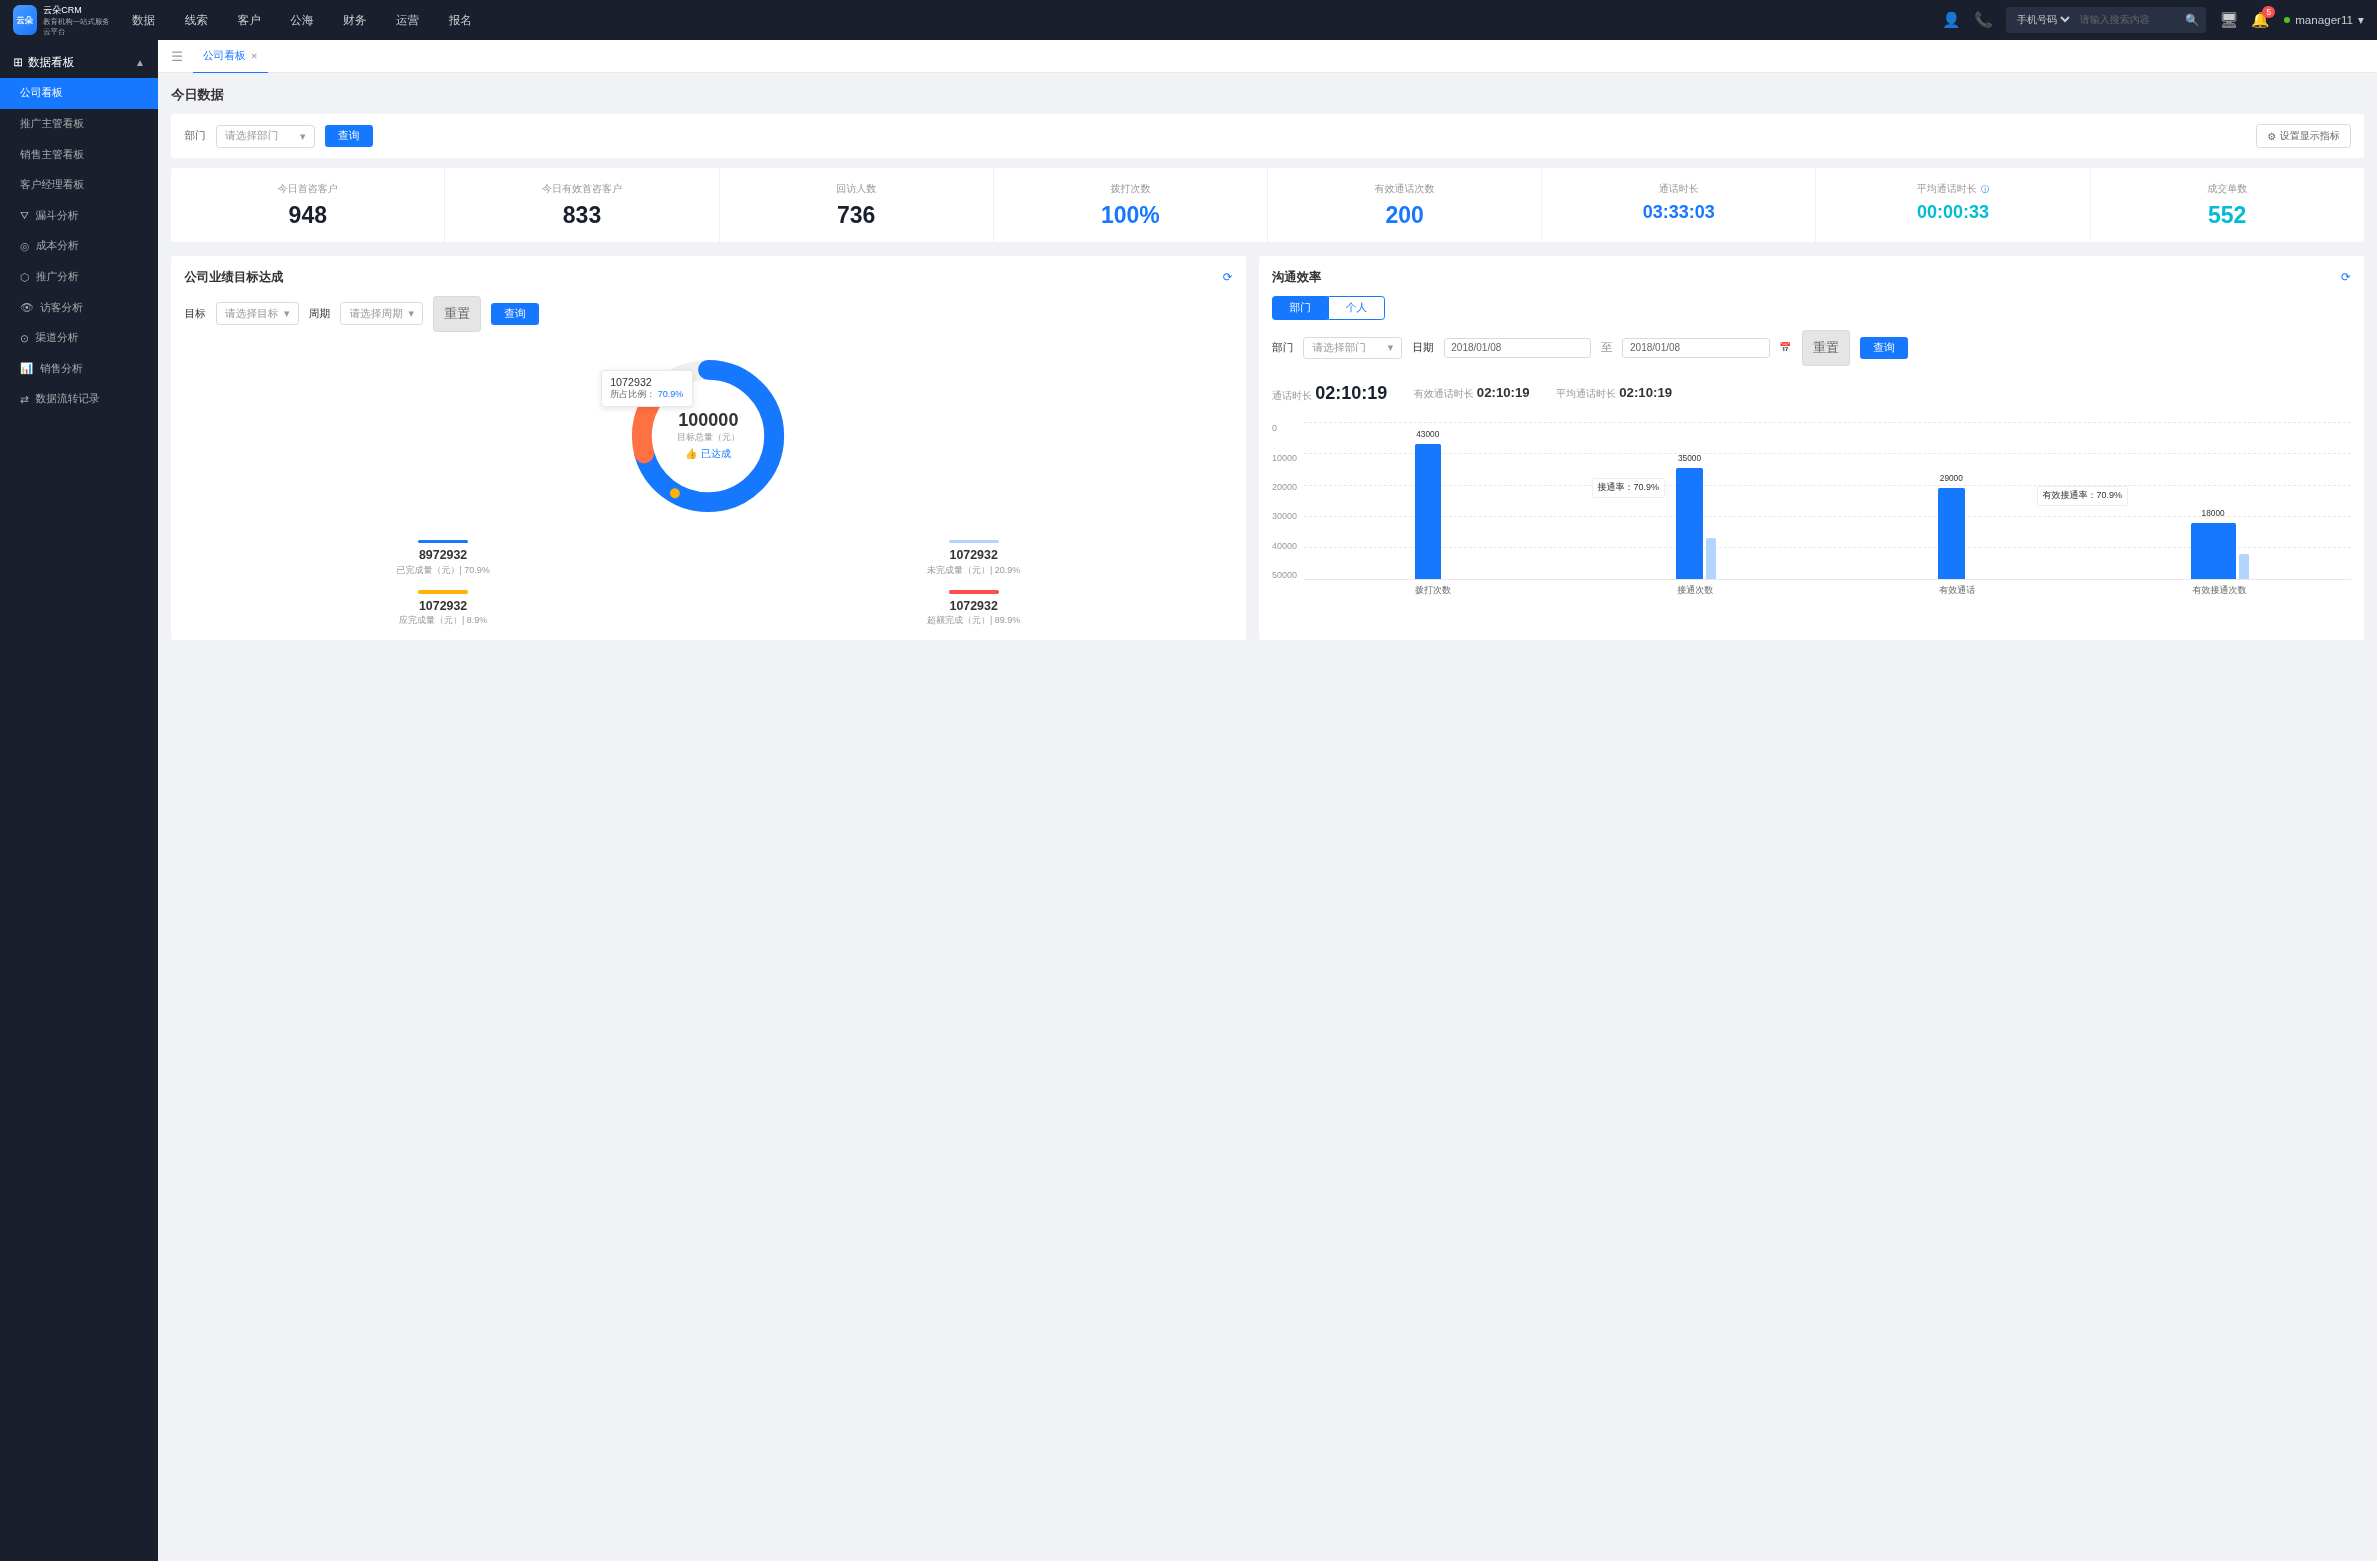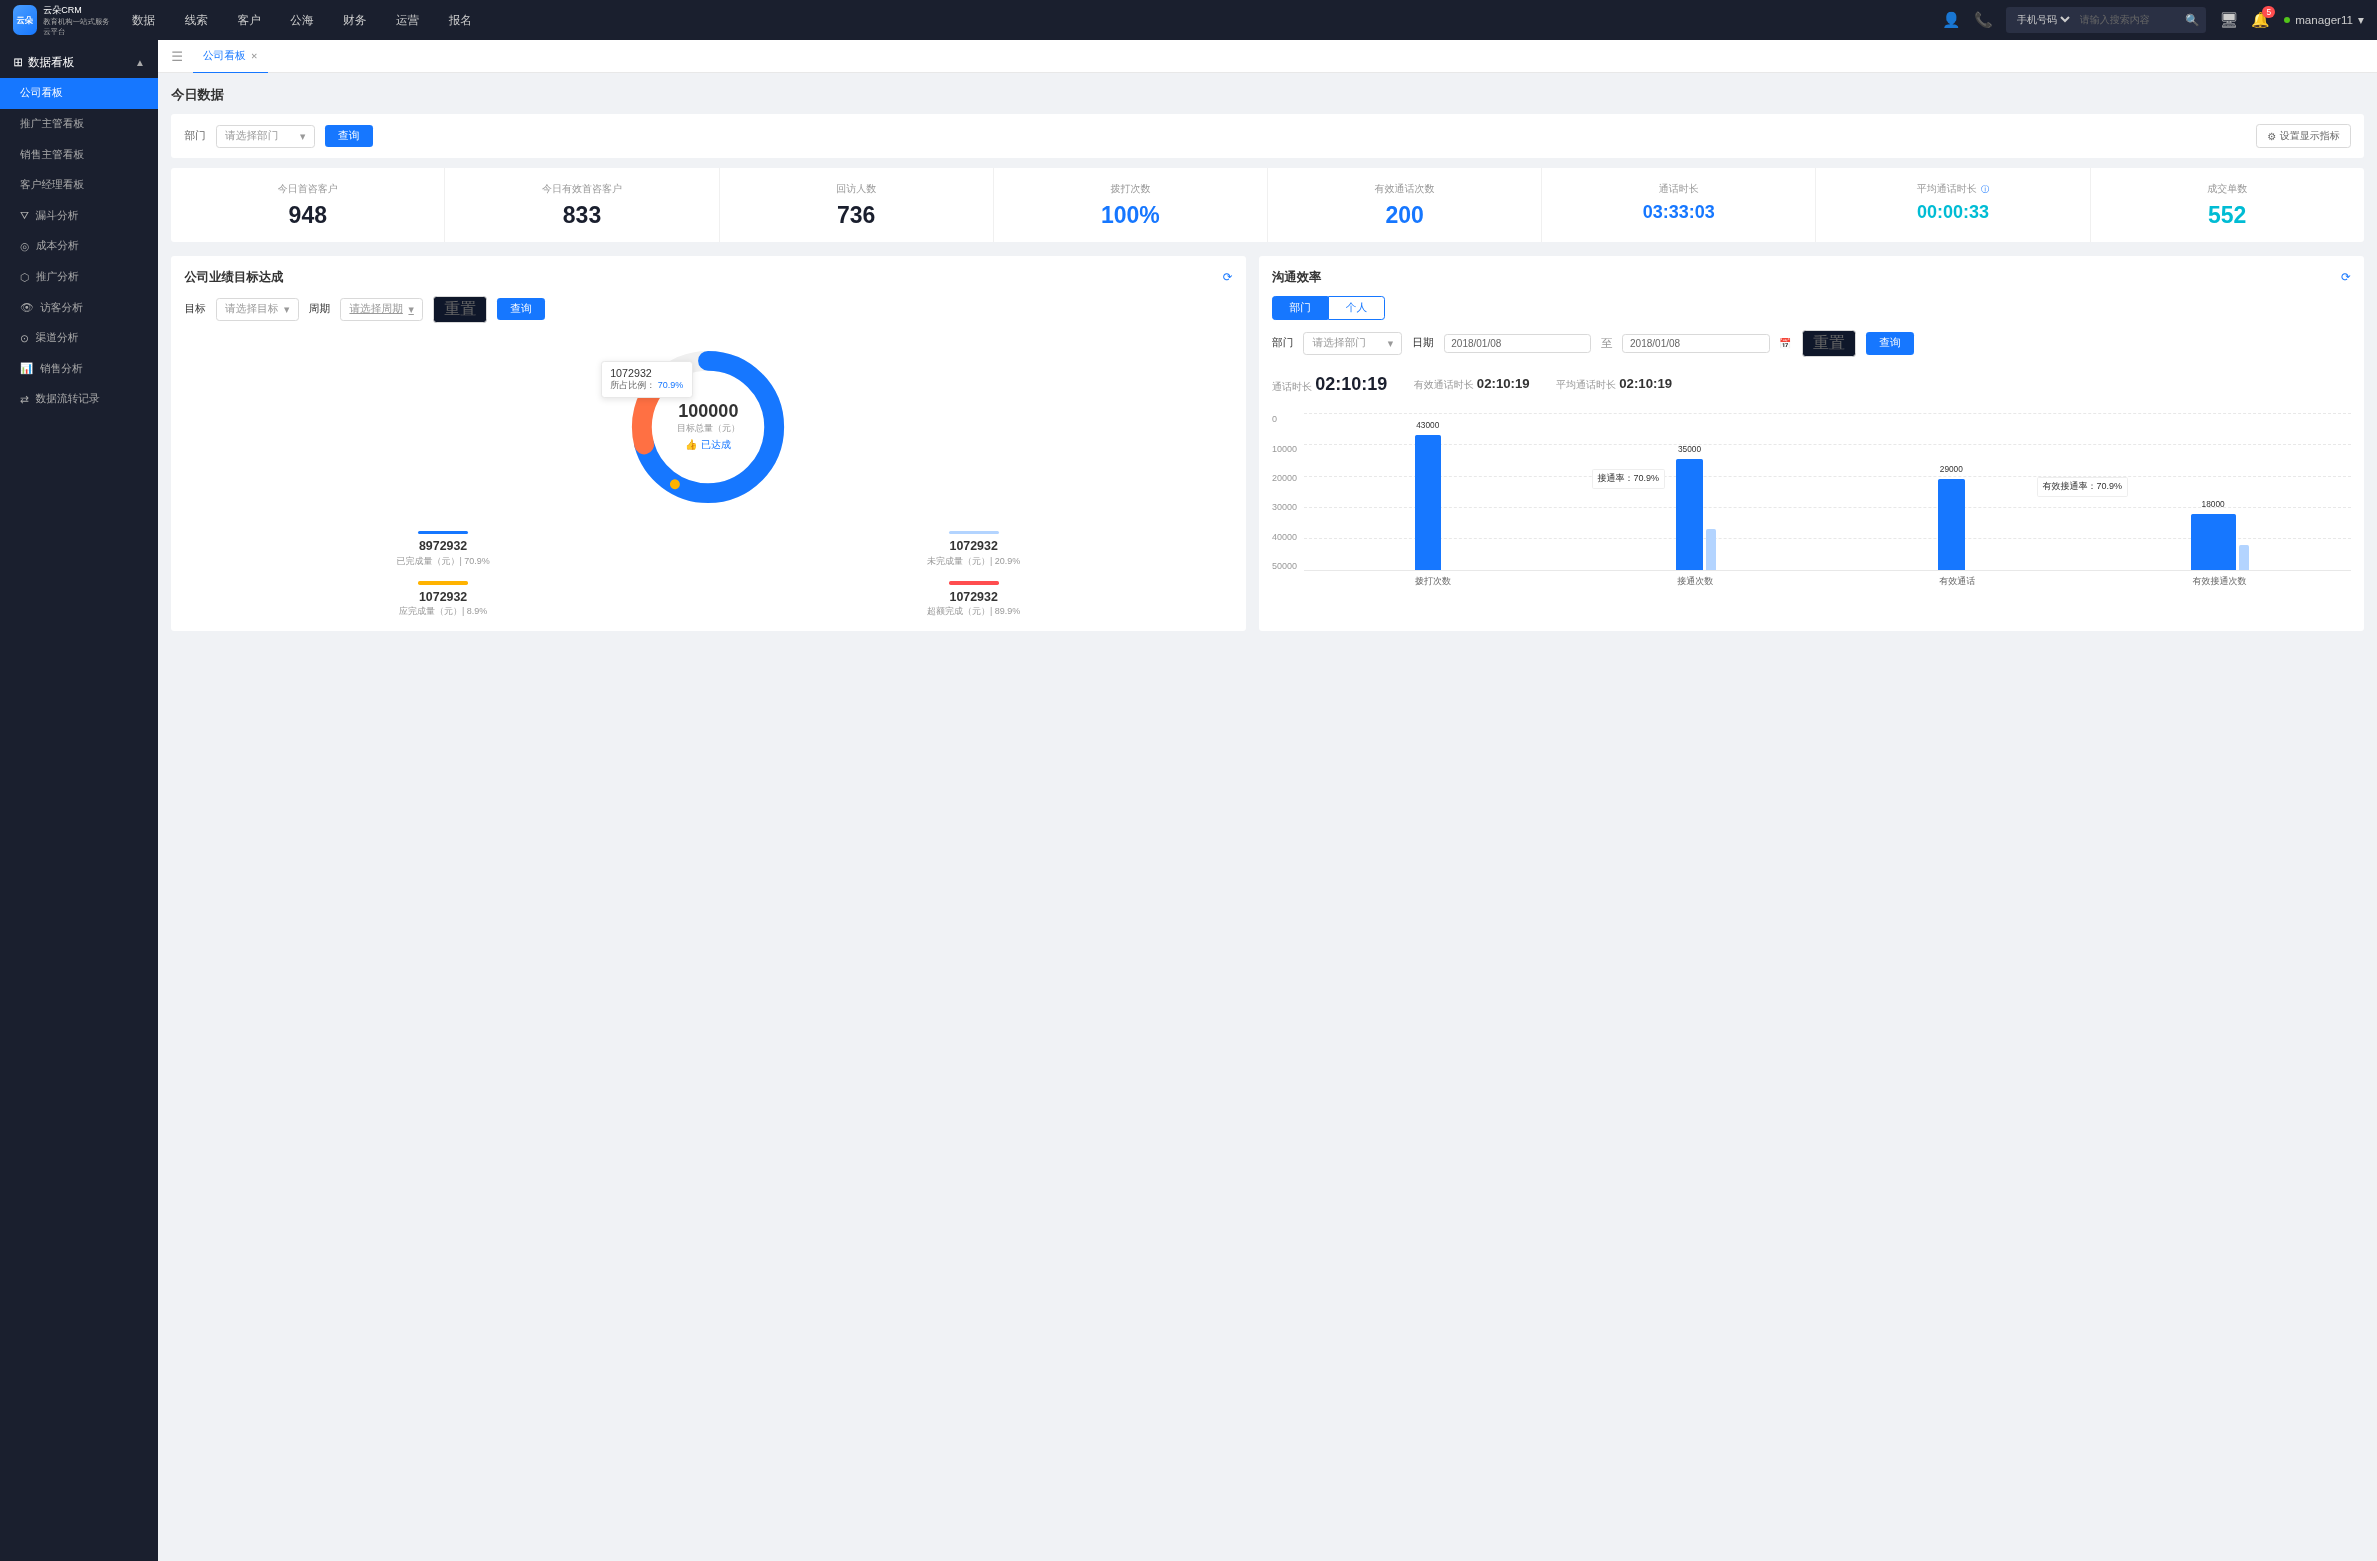--- a/index.html
+++ b/index.html
@@ -306,26 +306,26 @@
     
     .goal-filters {
       display: flex;
       align-items: center;
       gap: 10px;
       margin-bottom: 13.2px;
     }
     .goal-filter-label { font-size: 10.7px; color: #333; }
     .btn-reset {
       border: 0.8px solid #d9d9d9;
-      background: #0f172a;
+      background: #e5e5e5;
       color: #666;
       border-radius: 3.3px;
-      padding: 2px 10px;
-      cursor: pointer;
-      font-size: 16px;
+      padding: 8px 10px;
+      cursor: pointer;
+      font-size: 13px;
     }
 
     
     .donut-section {
       display: flex;
       justify-content: center;
       position: relative;
       margin-bottom: 13.2px;
     }
     .donut-container {
@@ -697,21 +697,21 @@
             <span class="refresh-icon">⟳</span>
           </div>
 
           <div class="goal-filters">
             <span class="goal-filter-label">目标</span>
             <div class="select-input" style="min-width:83px;">
               <span>请选择目标</span>
               <span style="margin-left:auto;">▾</span>
             </div>
             <span class="goal-filter-label">周期</span>
-            <div class="select-input" style="min-width:83px;text-decoration:underline;">
+            <div class="select-input" style="min-width:83px;">
               <span>请选择周期</span>
               <span style="margin-left:auto;">▾</span>
             </div>
             <button class="btn-reset">重置</button>
             <button class="btn-query">查询</button>
           </div>
 
           <div class="donut-section">
             <div class="donut-container">
               

